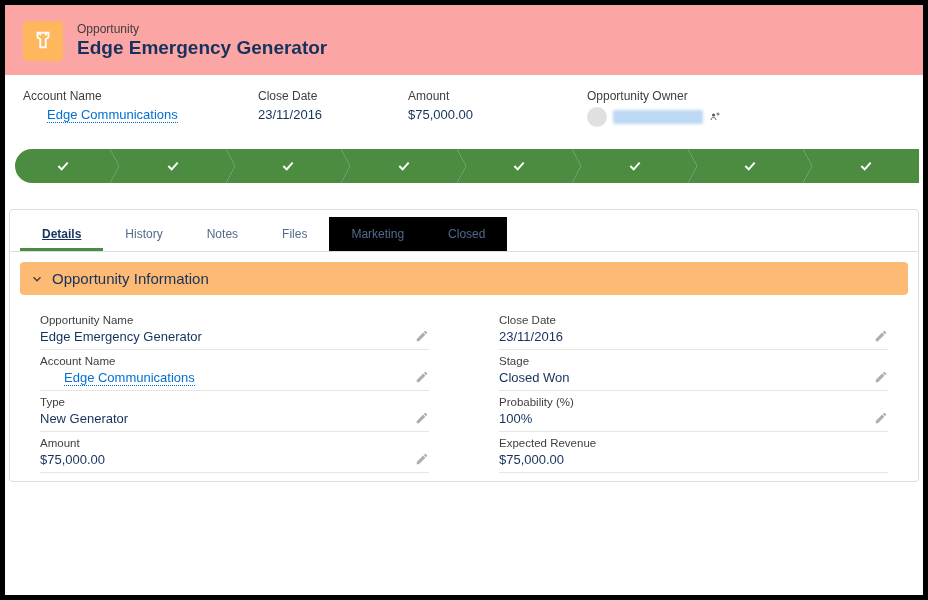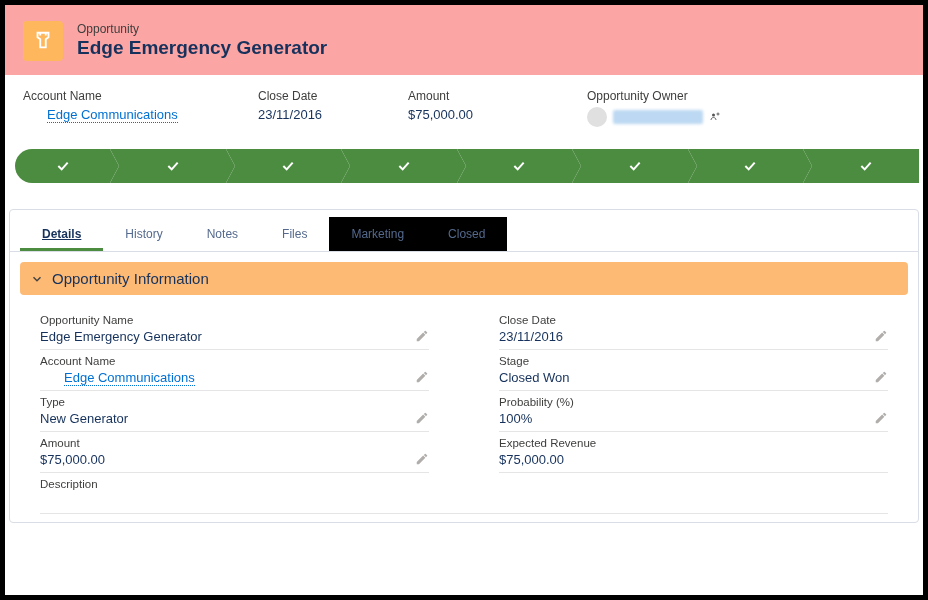--- a/index.html
+++ b/index.html
@@ -239,21 +239,17 @@
           <span class="edit">
             <svg width="14" height="14" viewBox="0 0 24 24" fill="currentColor">
               <path d="M3 17.25V21h3.75l11-11.04-3.75-3.75L3 17.25zM20.7 7.04a1 1 0 0 0 0-1.41l-2.34-2.34a1 1 0 0 0-1.41 0l-1.83 1.83 3.75 3.75 1.83-1.83z"></path>
             </svg>
           </span>
         </div>
         <div class="field">
           <div class="field-label">Expected Revenue</div>
           <div class="field-value">$75,000.00</div>
         </div>
-        <div class="field desc-row">
-          <div class="field-label">Description</div>
-          <div class="field-value"></div>
-        </div>
       </div>
 
   </div>
 
 </div>
 
 </body></html>

